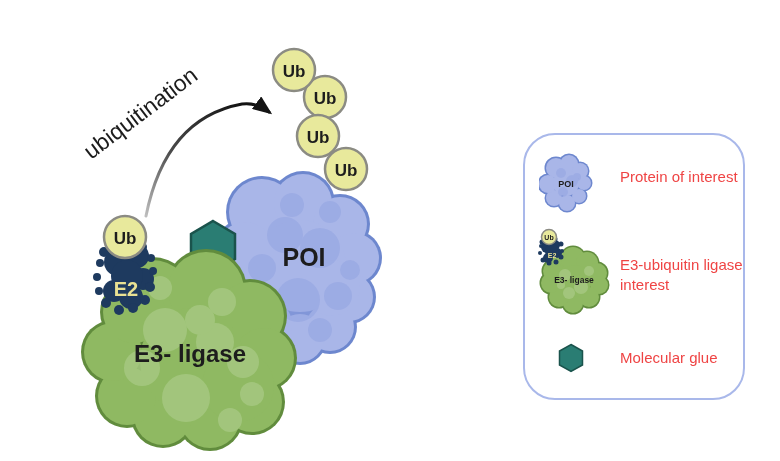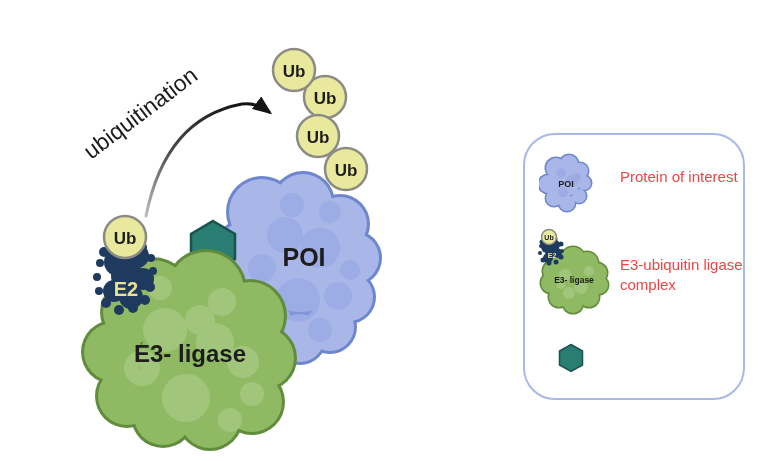--- a/index.html
+++ b/index.html
@@ -263,20 +263,21 @@
         <circle cx="14" cy="38" r="2.5"></circle>
         <circle cx="8" cy="35" r="2.5"></circle>
         <circle cx="5" cy="28" r="2"></circle>
         <circle cx="6" cy="21" r="2"></circle>
       </g>
       <text x="17" y="32.5" text-anchor="middle" font-size="7" font-weight="bold" fill="#e9e193">E2</text>
       <circle cx="14" cy="12" r="7.5" stroke-width="1.5" stroke="#8b8b83" fill="#e8e99c"></circle>
       <text x="14" y="14.5" text-anchor="middle" font-size="7" font-weight="bold" fill="#1d1d1d">Ub</text>
       <text x="39" y="58" text-anchor="middle" font-size="8.5" font-weight="bold" fill="#1d1d1d">E3- ligase</text>
     </svg>
-    <div class="llabel" style="left:95px;top:120px;width:140px">E3-ubiquitin ligase complex</div>
+    <div class="llabel" style="left:95px;top:120px;width:140px">E3-ubiquitin ligase interest</div>
 
     <svg class="licon" style="left:33px;top:208px" width="26" height="30" viewBox="0 0 26 30">
       <polygon points="13,1.5 24.5,8 24.5,22 13,28.5 1.5,22 1.5,8" stroke-width="1.5" stroke="#1a534c" fill="#2a7d73"></polygon>
     </svg>
+    <div class="llabel" style="left:95px;top:213px;width:120px">Molecular glue</div>
 
   </div>
 </div>
 
 </body></html>

